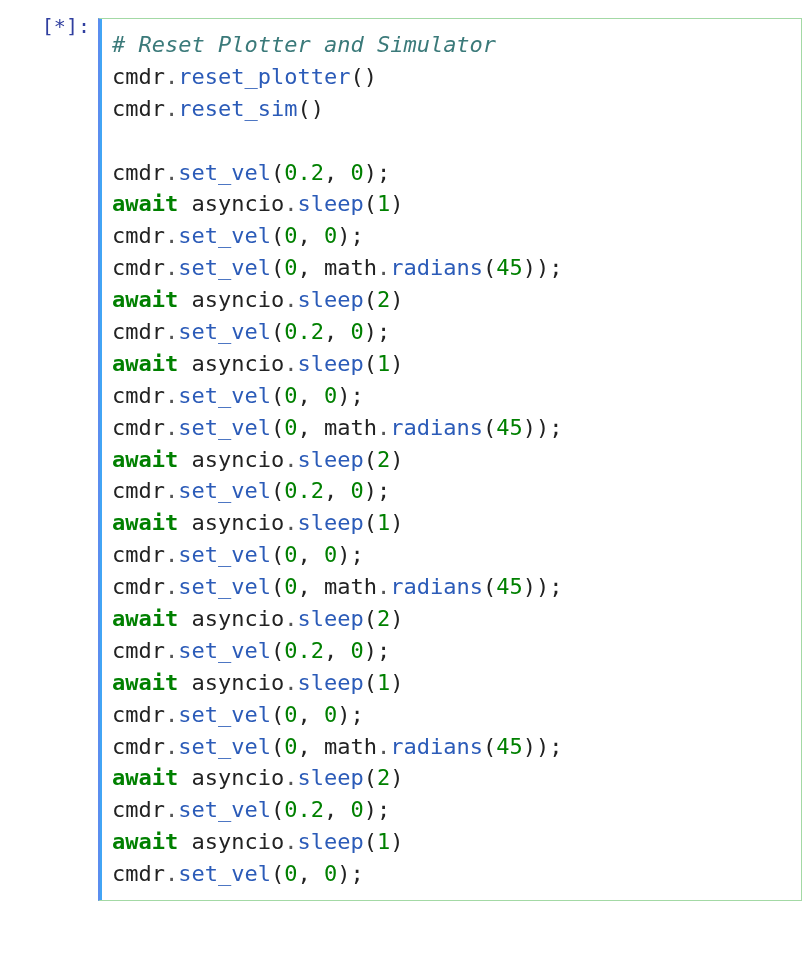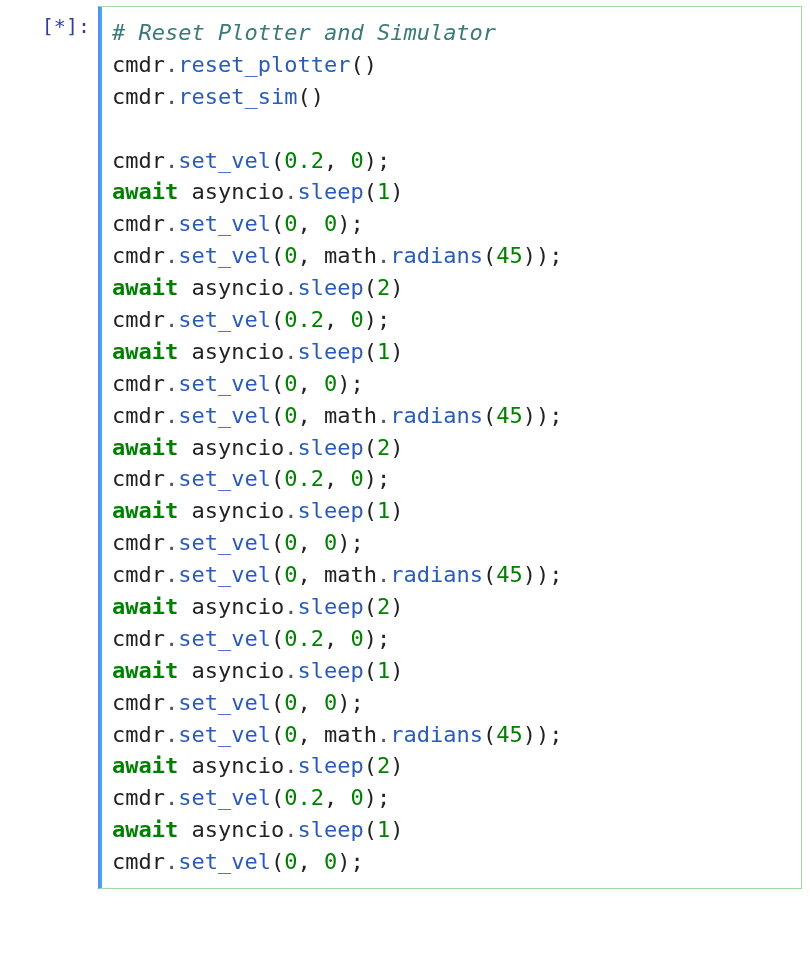--- a/index.html
+++ b/index.html
@@ -39,20 +39,21 @@
     border: 1px solid #a7d7a9;
     border-left: 2px solid #66a3ff;
     border-left: 2px solid #42A5F5;
   }
   
   .input-area {
     border-top: 1px solid #a3d9a5;
     border-right: 1px solid #a3d9a5;
     border-bottom: 1px solid #a3d9a5;
     border-left: 2px solid #5b8def;
+    margin-top: 12px;
   }
   pre.code {
     margin: 0;
     font-family: "DejaVu Sans Mono", "Menlo", "Consolas", monospace;
     font-size: 22px;
     line-height: 1.45;
     white-space: pre;
     color: #222;
   }
   .tok-comment { color: #3b7a7a; font-style: italic; }

